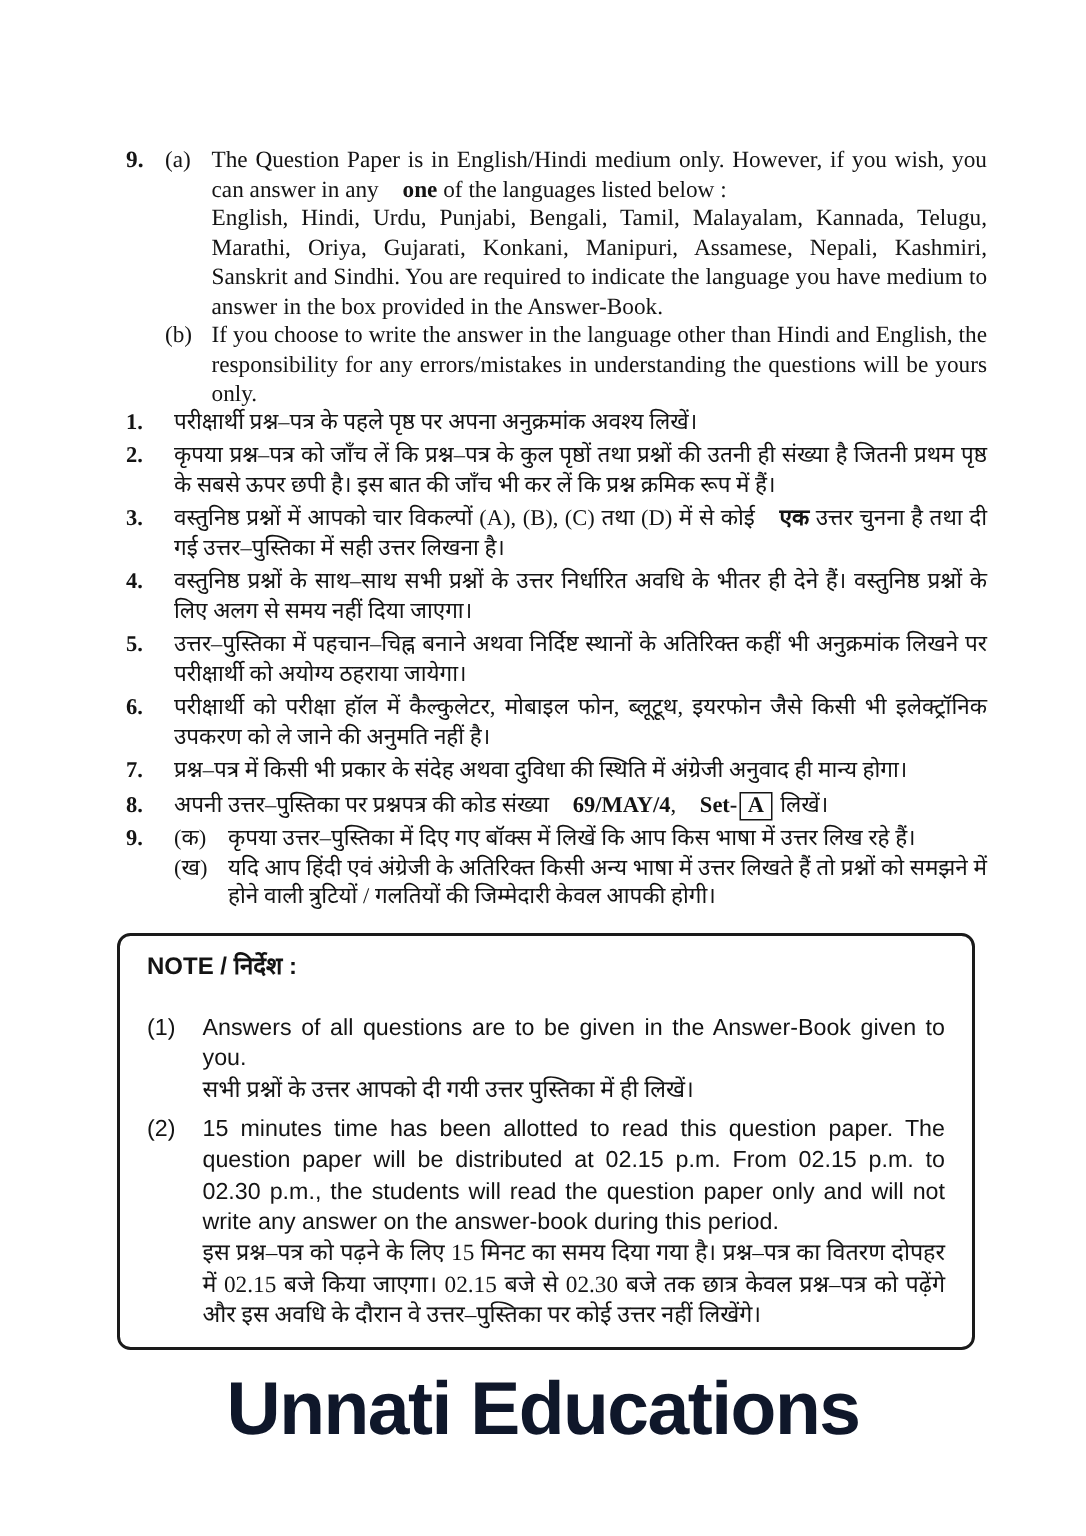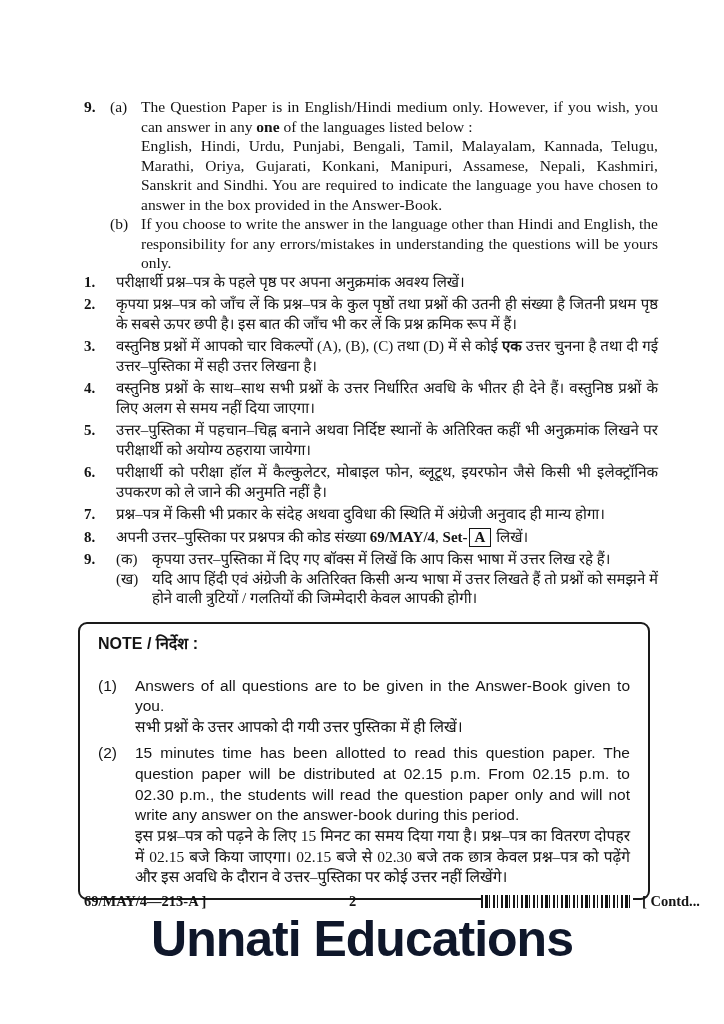--- a/index.html
+++ b/index.html
@@ -11,21 +11,21 @@
   }
   .page { position:relative; width:724px; height:1024px; background:#fff; }
   .content { position:absolute; left:84px; top:97px; width:574px; }
 
   
   .item-row { display:flex; align-items:flex-start; }
   .num-col { width:26px; flex:none; font-weight:bold; font-size:15.5px; line-height:1.26; }
   .sub-col { width:31px; flex:none; font-size:15.5px; line-height:1.26; }
   .txt-col { flex:1; font-size:15.5px; line-height:1.26; text-align:justify; }
   .sub-block { margin-bottom:0; }
-  b,.bold { font-weight:bold; }
+  b,.bold { font-weight:bold;margin-left:12px; }
 
   
   .hi-heading { font-weight:bold; font-size:15.5px; margin:9px 0 4px 0; }
   .hi-item { display:flex; align-items:flex-start; margin-bottom:3px; }
   .hi-num { width:32px; flex:none; font-weight:bold; font-size:15px; line-height:1.3; }
   .hi-txt { flex:1; font-size:15px; line-height:1.3; text-align:justify; }
   .hi-sub-label { width:36px; flex:none; font-size:15px; line-height:1.3; }
   .boxed-letter {
     display:inline-block; border:1.5px solid #141414; padding:0 5px;
     font-weight:bold; line-height:1.15; margin:0 1px;
@@ -74,21 +74,21 @@
 
   <div class="content">
 
     <div class="item-row">
       <div class="num-col">9.</div>
       <div style="flex:1;">
         <div class="item-row sub-block">
           <div class="sub-col">(a)</div>
           <div class="txt-col">
             <div><span>The Question Paper is in English/Hindi medium only. However, if you wish, you can answer in any </span><b>one</b><span> of the languages listed below :</span></div>
-            <div>English, Hindi, Urdu, Punjabi, Bengali, Tamil, Malayalam, Kannada, Telugu, Marathi, Oriya, Gujarati, Konkani, Manipuri, Assamese, Nepali, Kashmiri, Sanskrit and Sindhi. You are required to indicate the language you have chosen to answer in the box provided in the Answer-Book.</div>
+            <div>English, Hindi, Urdu, Punjabi, Bengali, Tamil, Malayalam, Kannada, Telugu, Marathi, Oriya, Gujarati, Konkani, Manipuri, Assamese, Nepali, Kashmiri, Sanskrit and Sindhi. You are required to indicate the language you have medium to answer in the box provided in the Answer-Book.</div>
           </div>
         </div>
         <div class="item-row">
           <div class="sub-col">(b)</div>
           <div class="txt-col">If you choose to write the answer in the language other than Hindi and English, the responsibility for any errors/mistakes in understanding the questions will be yours only.</div>
         </div>
       </div>
     </div>
 
 
@@ -161,26 +161,18 @@
         <div class="note-num">(2)</div>
         <div class="note-txt">
           <div>15 minutes time has been allotted to read this question paper. The question paper will be distributed at 02.15 p.m. From 02.15 p.m. to 02.30 p.m., the students will read the question paper only and will not write any answer on the answer-book during this period.</div>
           <div class="note-hi">इस प्रश्न–पत्र को पढ़ने के लिए 15 मिनट का समय दिया गया है। प्रश्न–पत्र का वितरण दोपहर में 02.15 बजे किया जाएगा। 02.15 बजे से 02.30 बजे तक छात्र केवल प्रश्न–पत्र को पढ़ेंगे और इस अवधि के दौरान वे उत्तर–पुस्तिका पर कोई उत्तर नहीं लिखेंगे।</div>
         </div>
       </div>
     </div>
 
   </div>
 
-  <div class="footer">
-    <span class="footer-code">69/MAY/4—213-A ]</span>
-    <span class="footer-page">2</span>
-    <span class="footer-right">
-      <span class="barcode"></span>
-      <span class="footer-contd">[ Contd...</span>
-    </span>
-  </div>
 
   <div class="banner" style="color: #0f172a;">
     <div class="banner-name">Unnati Educations</div>
   </div>
 
 </div>
 
 </body></html>

